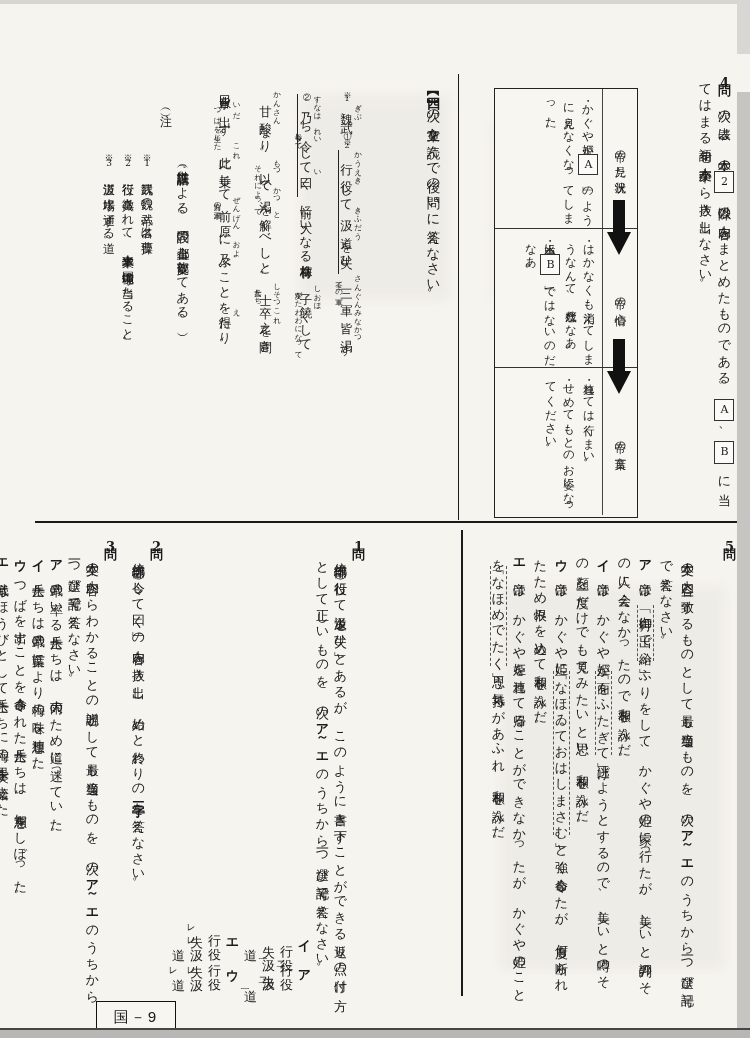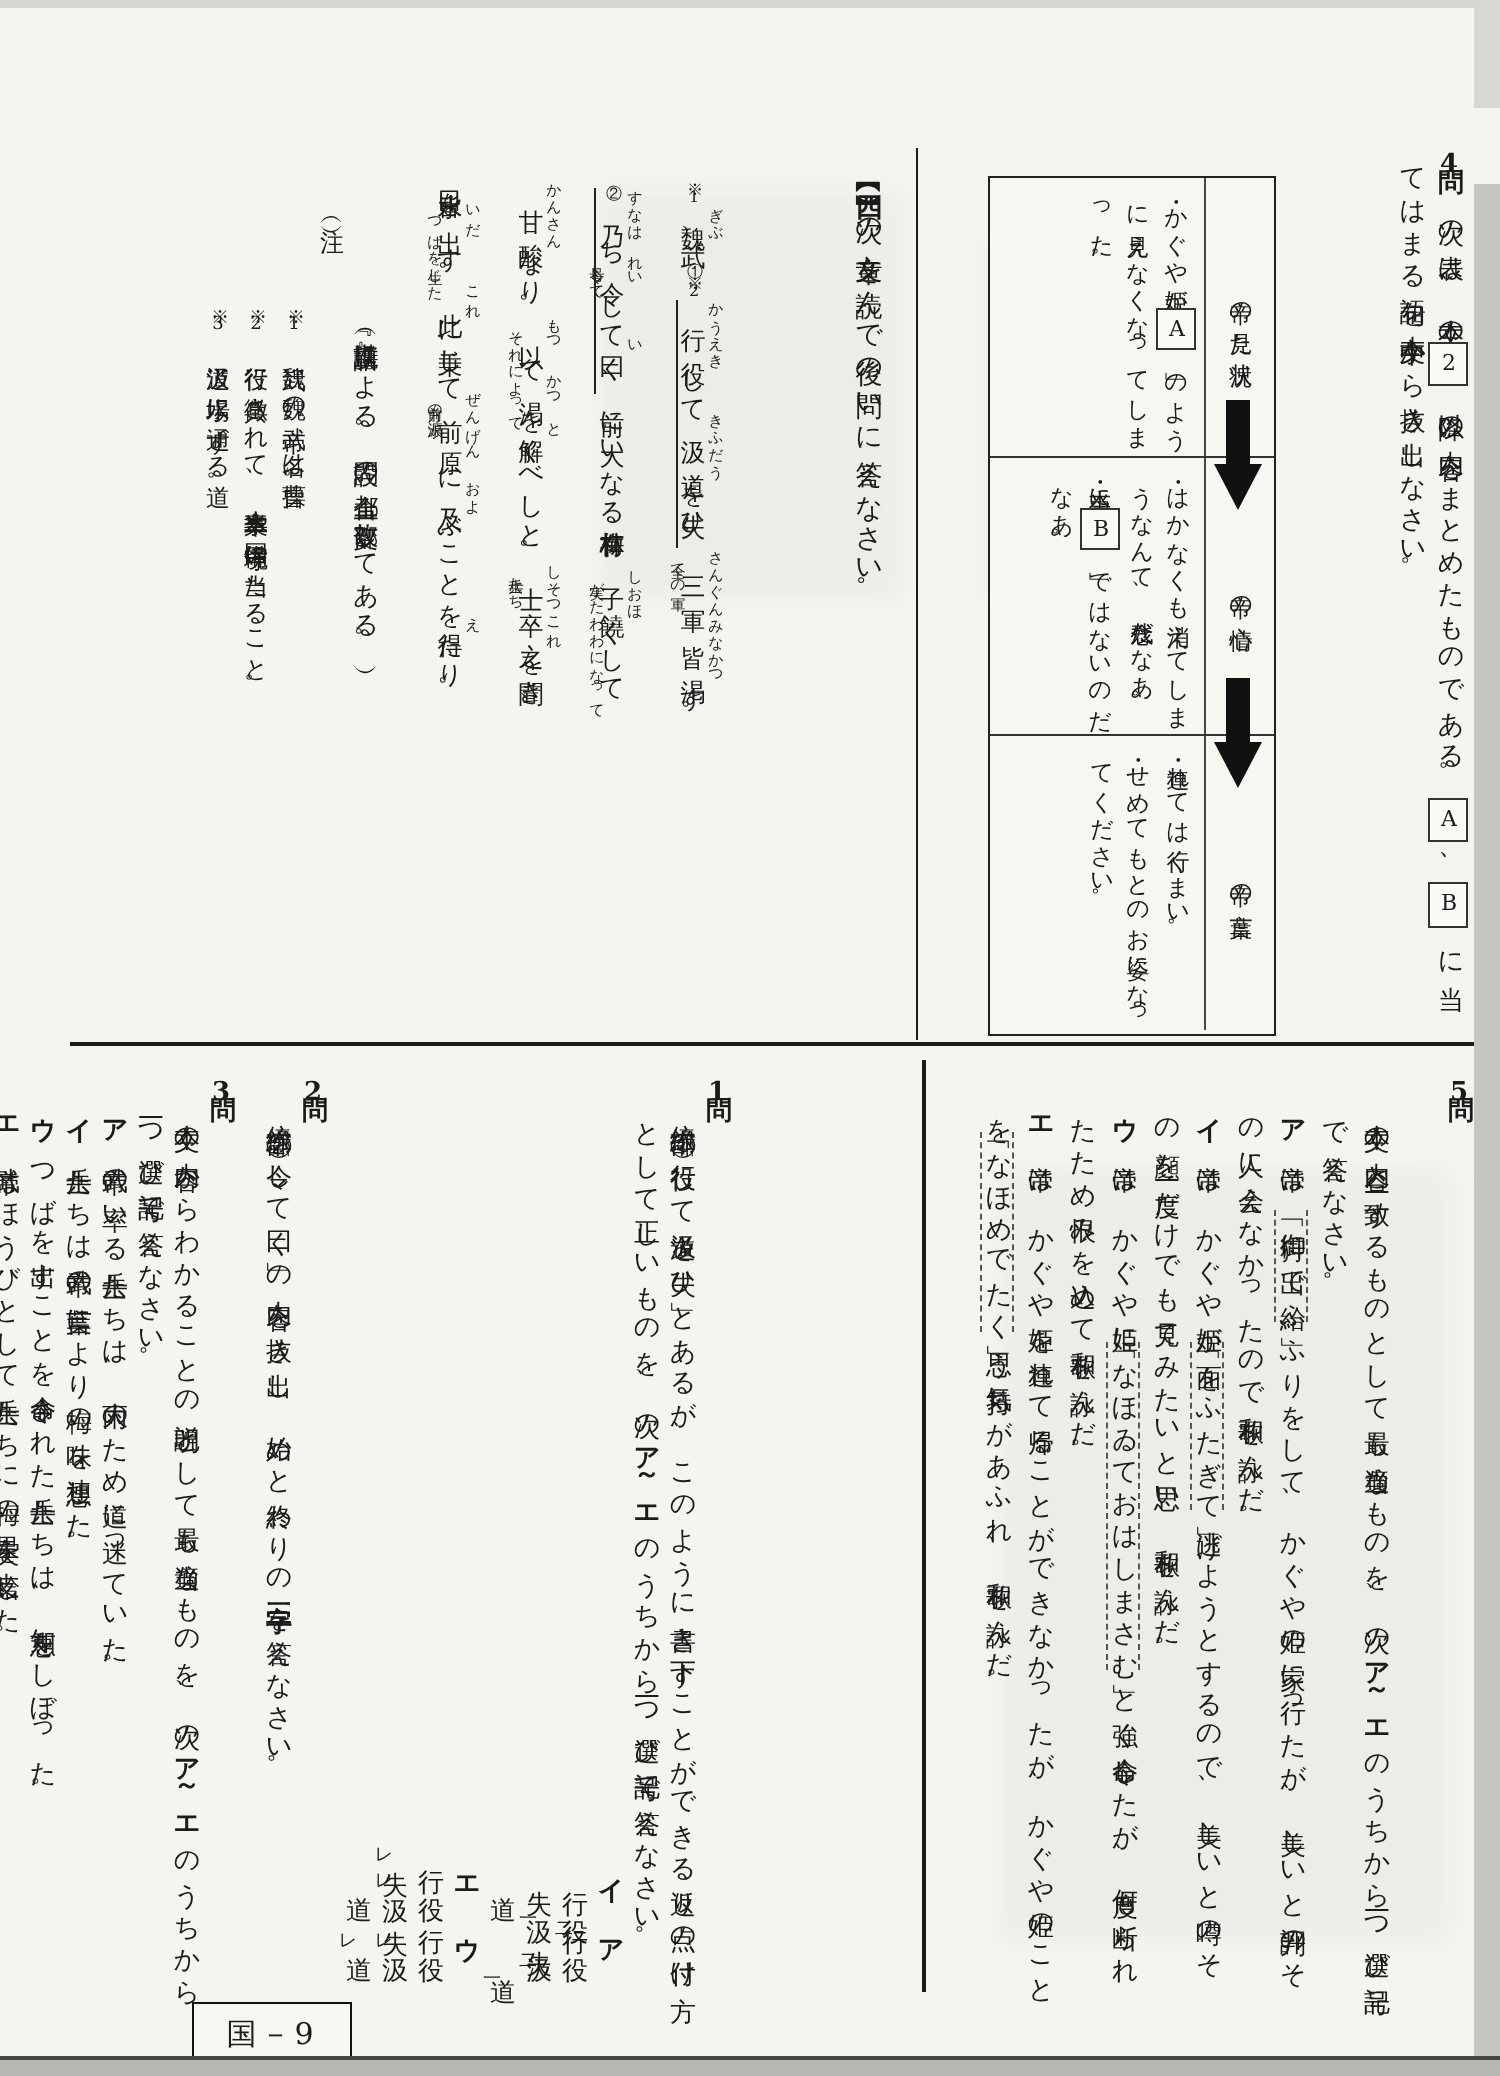--- a/index.html
+++ b/index.html
@@ -73,21 +73,21 @@
   .kopt{writing-mode:vertical-rl;text-orientation:upright;font-size:13px;}
   .kchars{letter-spacing:14px;}
   
   .q5-region{left:466px;top:530px;width:276px;height:468px;writing-mode:vertical-rl;text-orientation:upright;
              padding:8px 4px 0 0;box-sizing:border-box;}
   .q5-region .q-label{margin-left:22px;}
   .q5-region .q-text,.q5-region .opt{line-height:21px;}
   
   .pagenum{position:absolute;left:96px;top:1001px;width:78px;height:30px;border:1.6px solid #111;
            display:flex;align-items:center;justify-content:center;font-size:15px;letter-spacing:2px;
-           background:#f8f6f1;}
+           background:#f8f6f1;font-family:Liberation Mono, monospace;}
 </style>
 </head>
 <body>
 
 <div class="page">
 
   <div class="ghost" style="left:300px;top:95px;width:150px;height:205px;"></div>
   <div class="ghost" style="left:500px;top:585px;width:225px;height:385px;"></div>
   <div class="ghost" style="left:490px;top:120px;width:40px;height:180px;opacity:.35;"></div>
 

